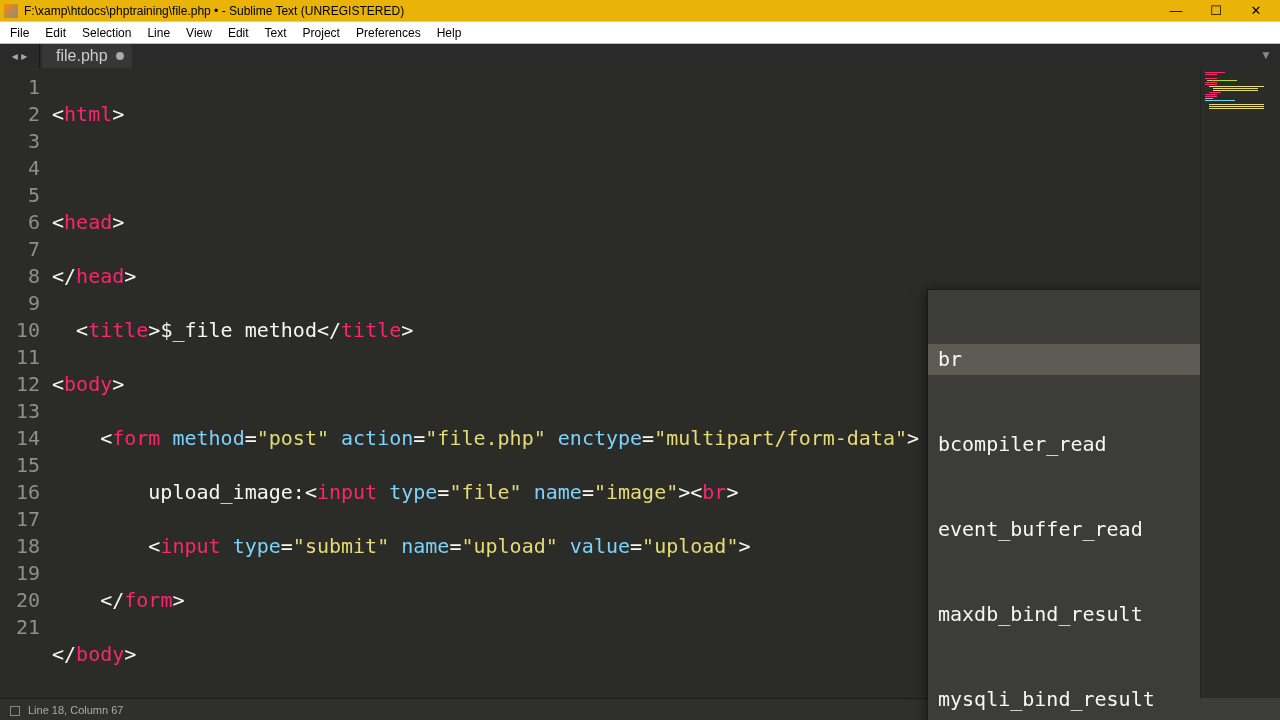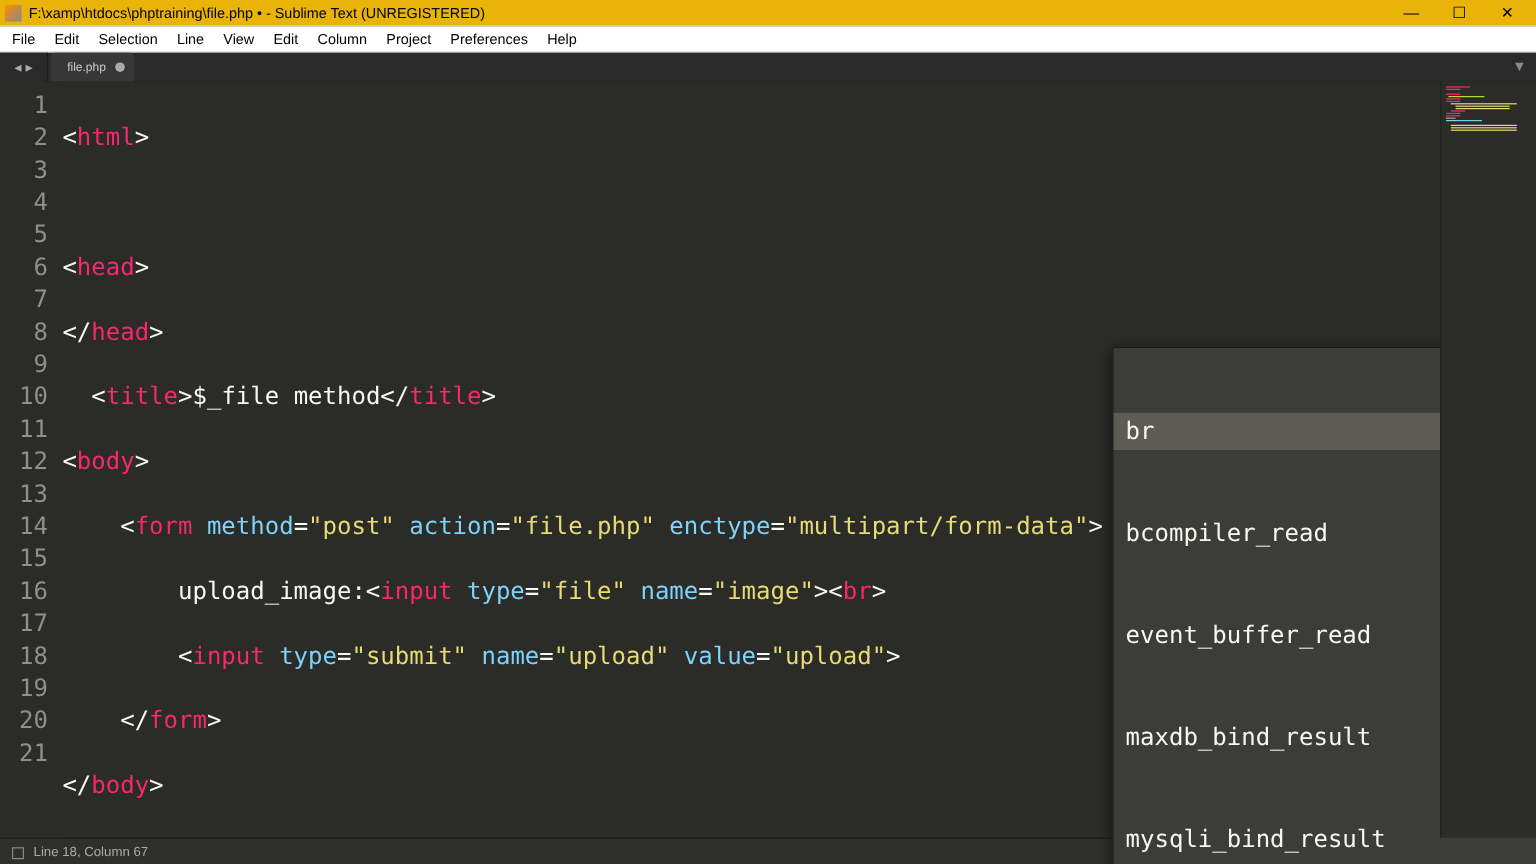--- a/index.html
+++ b/index.html
@@ -63,21 +63,21 @@
     background:#2a2a2a;
     border-right:1px solid #1a1a1a;
   }
   .tab {
     background: #373737;
     color: #ccc;
     height: 24px;
     padding: 0 24px 0 14px;
     display: flex;
     align-items: center;
-    font-size: 10px;
+    font-size: 16px;
     position: relative;
     border-radius: 4px 4px 0 0;
     margin-left: 2px;
   }
   .tab .dirty-dot {
     width: 8px; height: 8px;
     background: #aaa;
     border-radius: 50%;
     position: absolute;
     right: 8px;
@@ -186,21 +186,21 @@
   </div>
 </div>
 
 <div class="menubar">
   <div class="menu-item">File</div>
   <div class="menu-item">Edit</div>
   <div class="menu-item">Selection</div>
   <div class="menu-item">Line</div>
   <div class="menu-item">View</div>
   <div class="menu-item">Edit</div>
-  <div class="menu-item">Column</div>
+  <div class="menu-item">Text</div>
   <div class="menu-item">Project</div>
   <div class="menu-item">Preferences</div>
   <div class="menu-item">Help</div>
 </div>
 
 <div class="tabbar">
   <div class="nav-arrows">◂ ▸</div>
   <div class="tab">
     <span>file.php</span>
     <span class="dirty-dot"></span>

